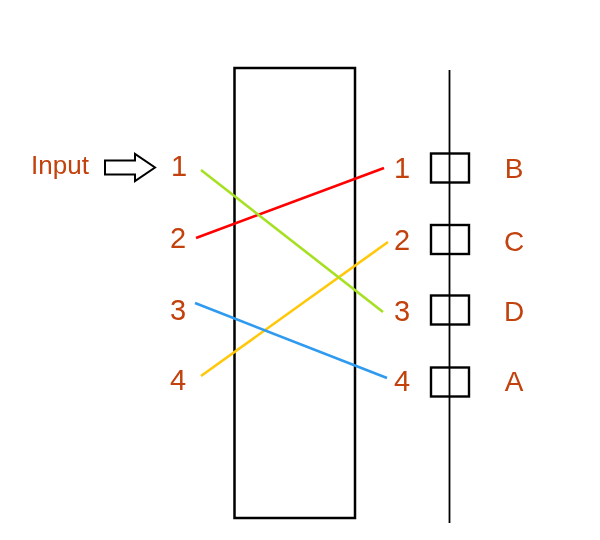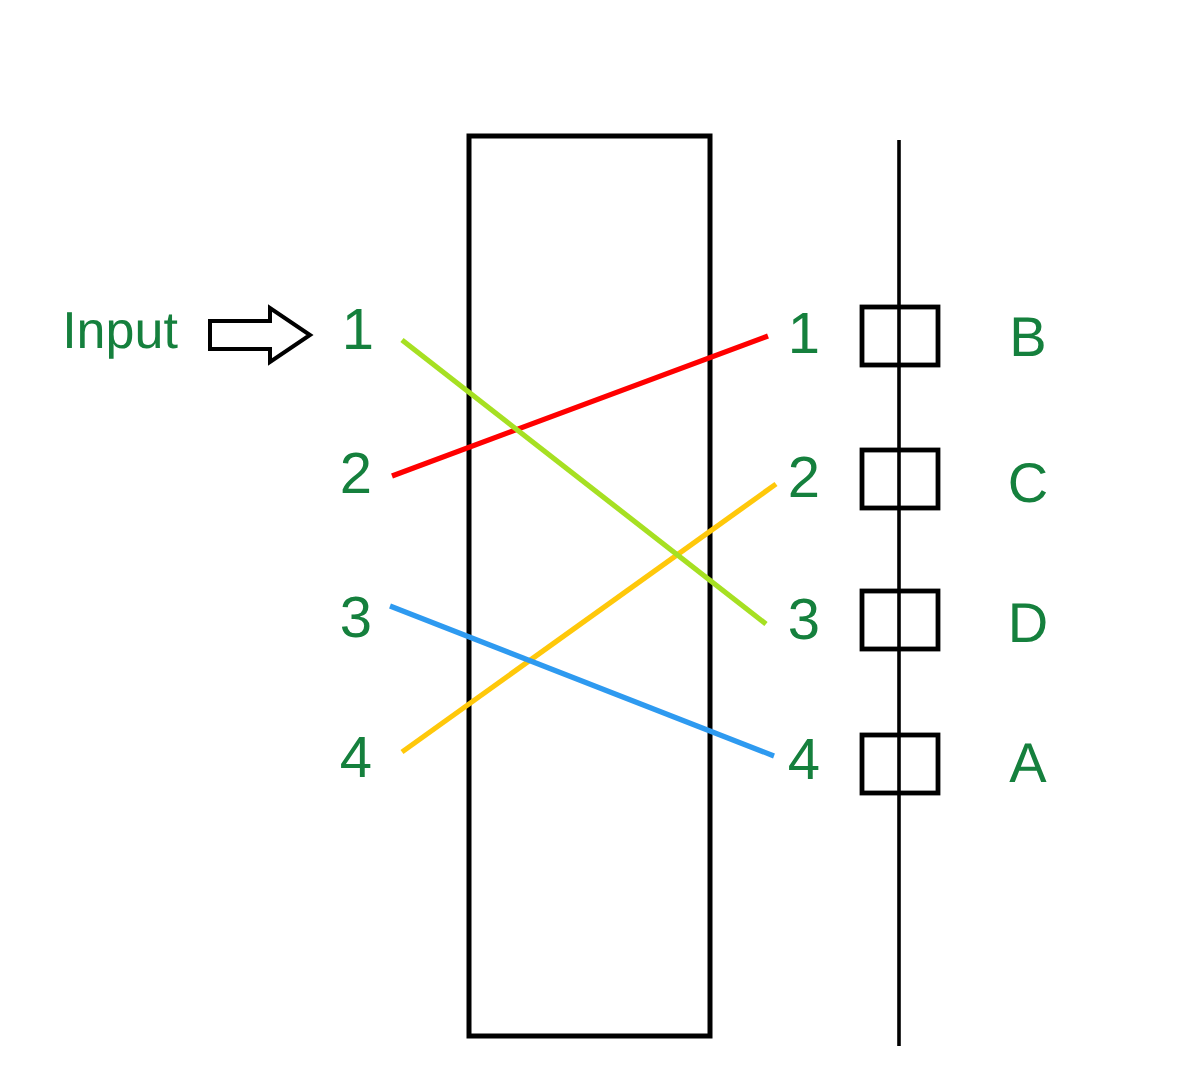--- a/index.html
+++ b/index.html
@@ -6,21 +6,21 @@
     margin: 0;
     padding: 0;
     background: #ffffff;
   }
   .canvas {
     position: relative;
     width: 600px;
     height: 540px;
     background: #ffffff;
     font-family: "Liberation Sans", sans-serif;
-    color: #15803d;
+    color: #c2410c;
     overflow: hidden;
   }
   .svg-layer {
     position: absolute;
     left: 0;
     top: 0;
   }
   .label {
     position: absolute;
     transform: translate(-50%, -50%);

